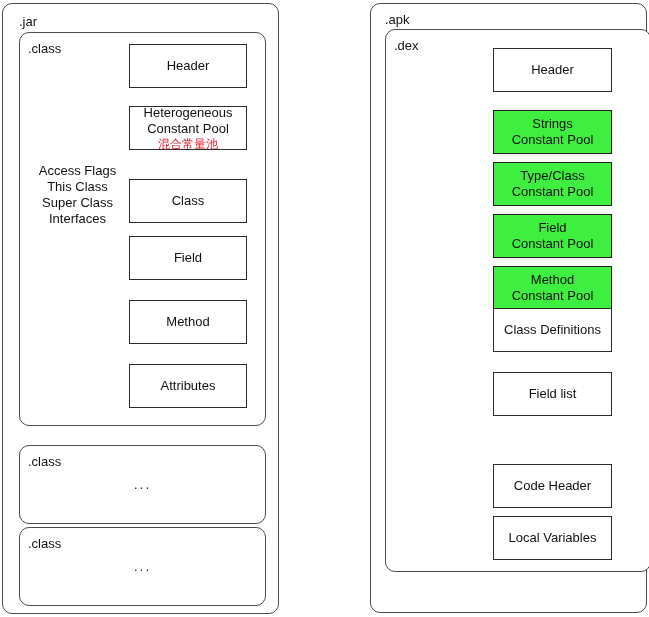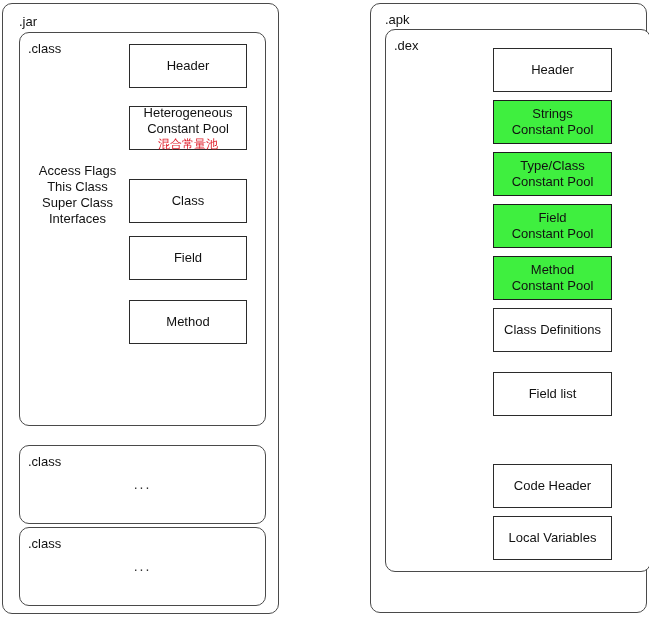--- a/index.html
+++ b/index.html
@@ -62,21 +62,21 @@
     box-sizing: border-box;
     display: flex;
     flex-direction: column;
     align-items: center;
     justify-content: center;
     font-size: 13px;
     line-height: 16px;
     text-align: center;
     color: #111111;
   }
-  .struct-box.green { background: #3fef3f; border: 1px solid #1d1d1d; }
+  .struct-box.green { background: #3fef3f; border: 1px solid #1d1d1d; margin-top: 10px; }
   .struct-box .line2 { display: block; }
   .struct-box .cn {
     display: block;
     color: #e0202c;
     font-family: "DejaVu Sans", "Liberation Sans", sans-serif;
     font-size: 12px;
     line-height: 15px;
   }
 
   
@@ -158,20 +158,23 @@
     </div>
 
     <div class="struct-box" id="lb3">
       <span>Field</span>
     </div>
 
     <div class="struct-box" id="lb4">
       <span>Method</span>
     </div>
 
+    <div class="struct-box" id="lb5">
+      <span>Attributes</span>
+    </div>
   </div>
 
   <div class="inner-panel" id="class-panel-2">
     <div class="panel-label class-label">.class</div>
     <div class="ellipsis">...</div>
   </div>
 
   <div class="inner-panel" id="class-panel-3">
     <div class="panel-label class-label">.class</div>
     <div class="ellipsis">...</div>

